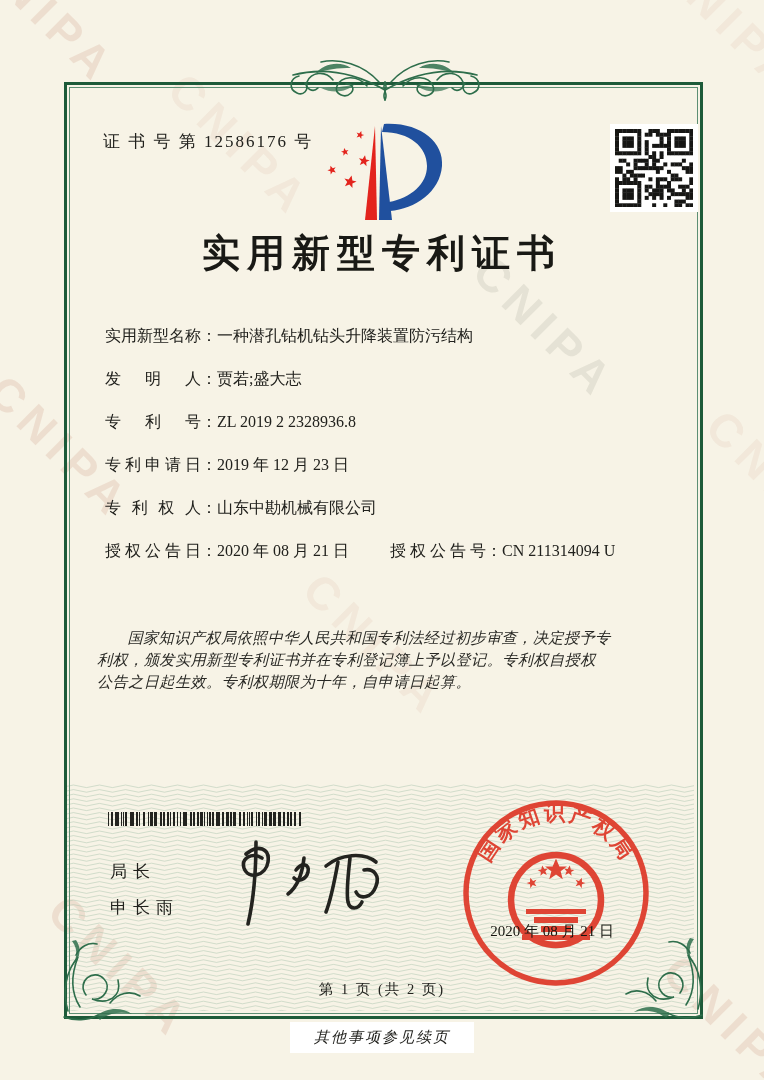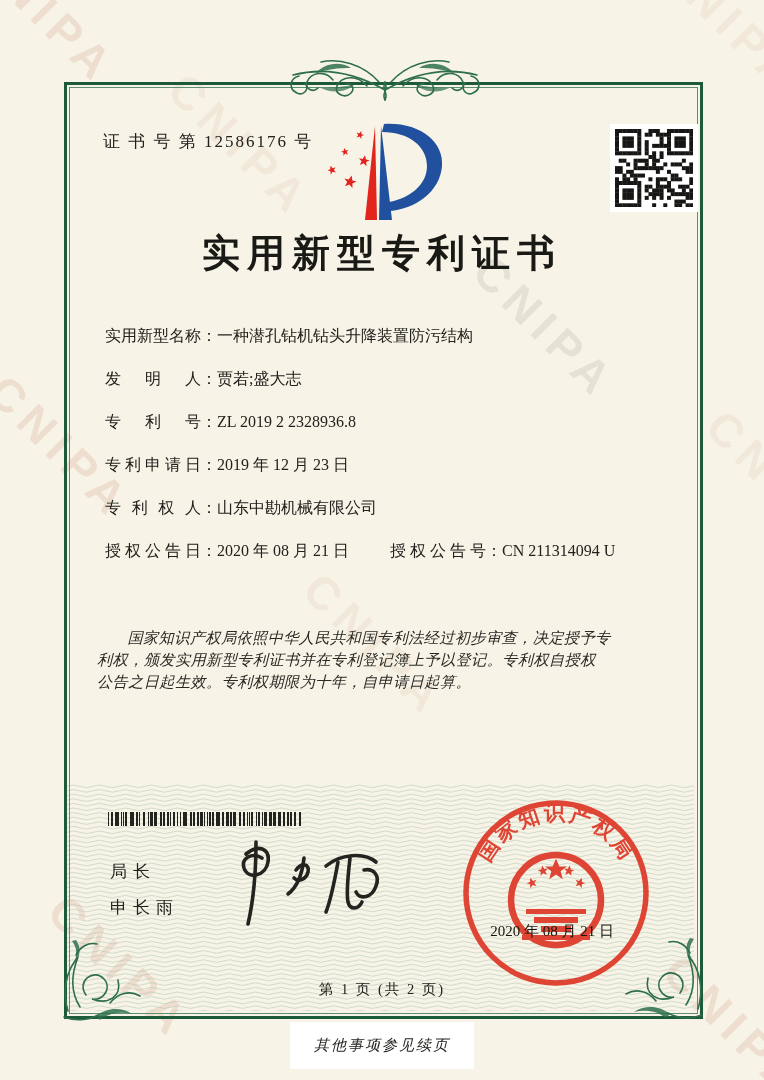--- a/index.html
+++ b/index.html
@@ -45,21 +45,21 @@
   .director-title{position:absolute;left:110px;top:860px;font-size:17px;letter-spacing:6px;color:#22221e;z-index:3;}
   .director-name{position:absolute;left:110px;top:896px;font-size:17px;letter-spacing:6px;color:#22221e;z-index:3;}
   .signature{position:absolute;left:218px;top:836px;z-index:3;}
   .seal{position:absolute;left:460px;top:797px;z-index:4;}
   .seal-date{position:absolute;left:468px;top:922px;width:168px;text-align:center;font-size:15px;color:#15150f;
              white-space:pre-wrap;z-index:5;}
 
   .page-number{position:absolute;left:0;top:980px;width:100%;text-align:center;font-size:14.5px;letter-spacing:2px;
                color:#23231f;z-index:3;white-space:pre-wrap;}
   .footer-note{position:absolute;left:50%;transform:translateX(-50%);top:1022px;background:#ffffff;
-               padding:14px 24px;font-size:15px;font-style:italic;letter-spacing:2px;color:#23231f;z-index:3;}
+               padding:6px 24px;font-size:15px;font-style:italic;letter-spacing:2px;color:#23231f;z-index:3;}
 
   .orn{position:absolute;z-index:3;}
 </style>
 </head>
 <body>
 
 <div class="page">
 
   <div class="wm" style="left:-45px;top:-15px;">CNIPA</div>
   <div class="wm faint" style="left:640px;top:-5px;">CNIPA</div>

